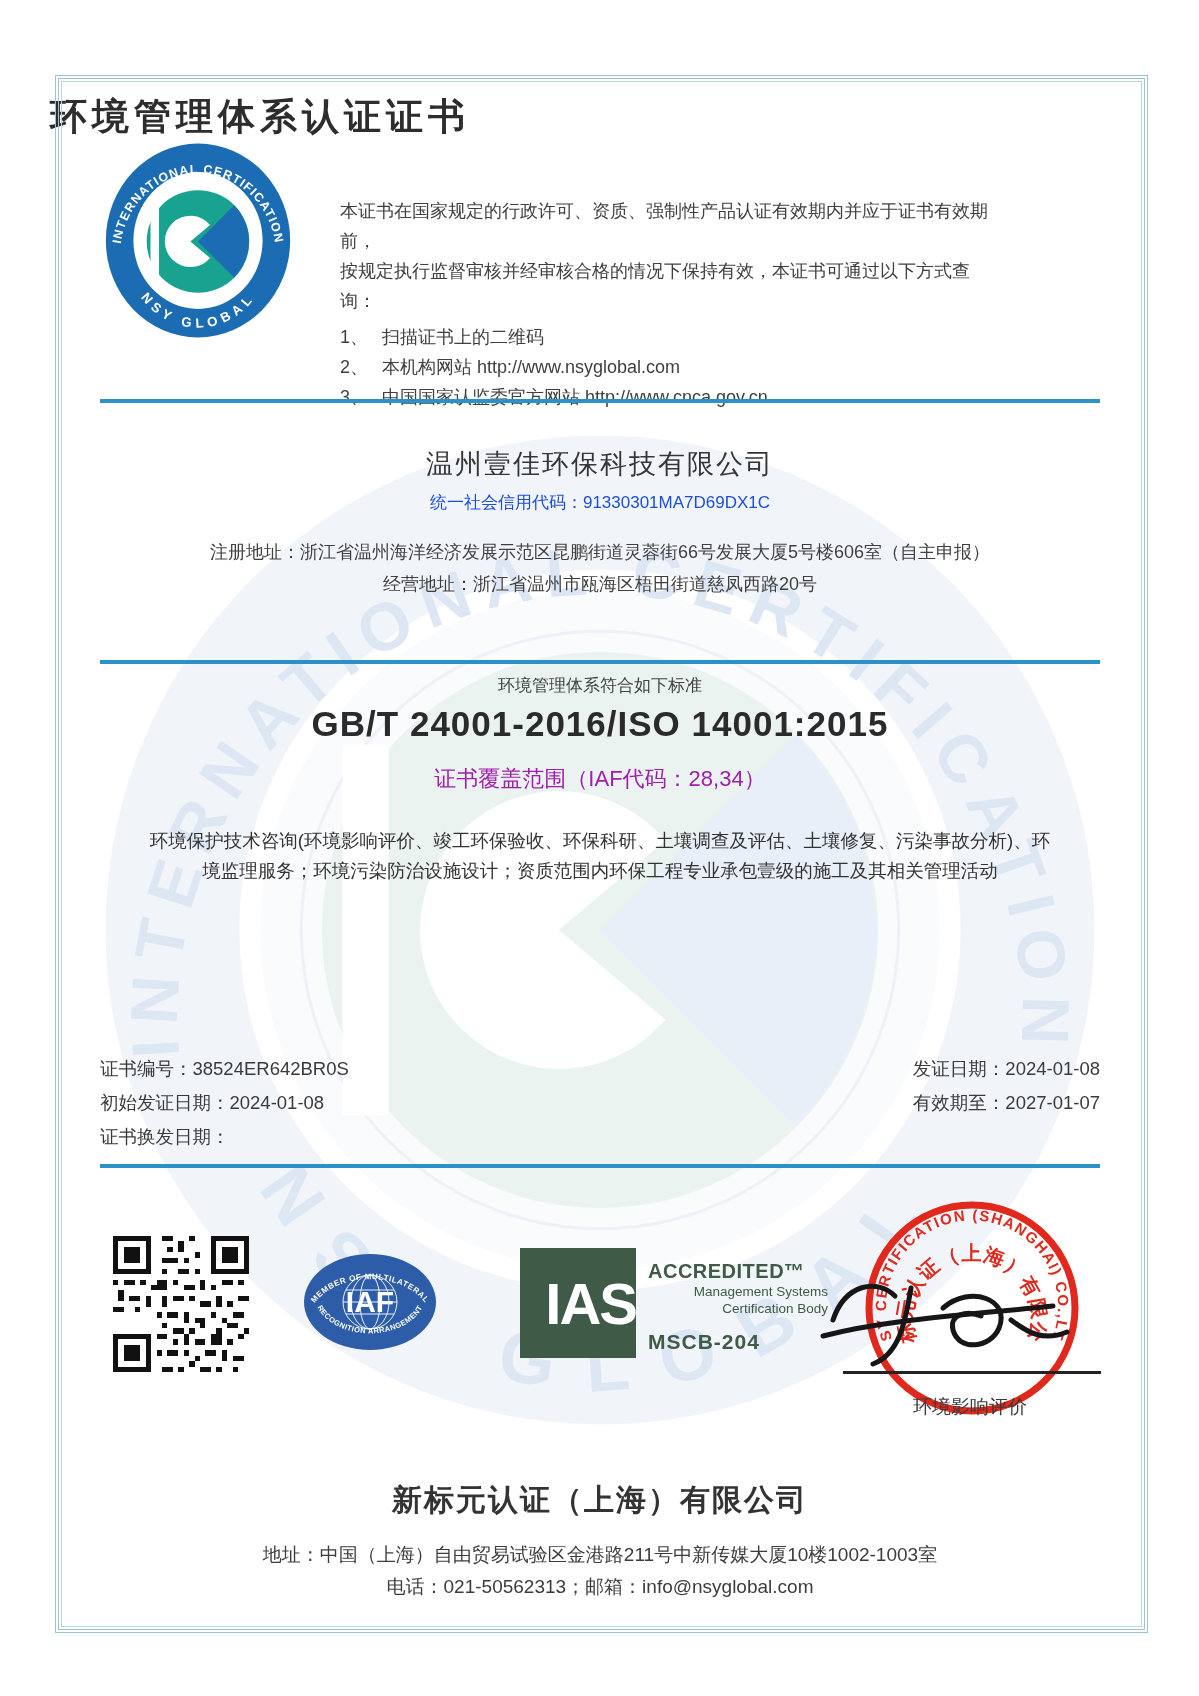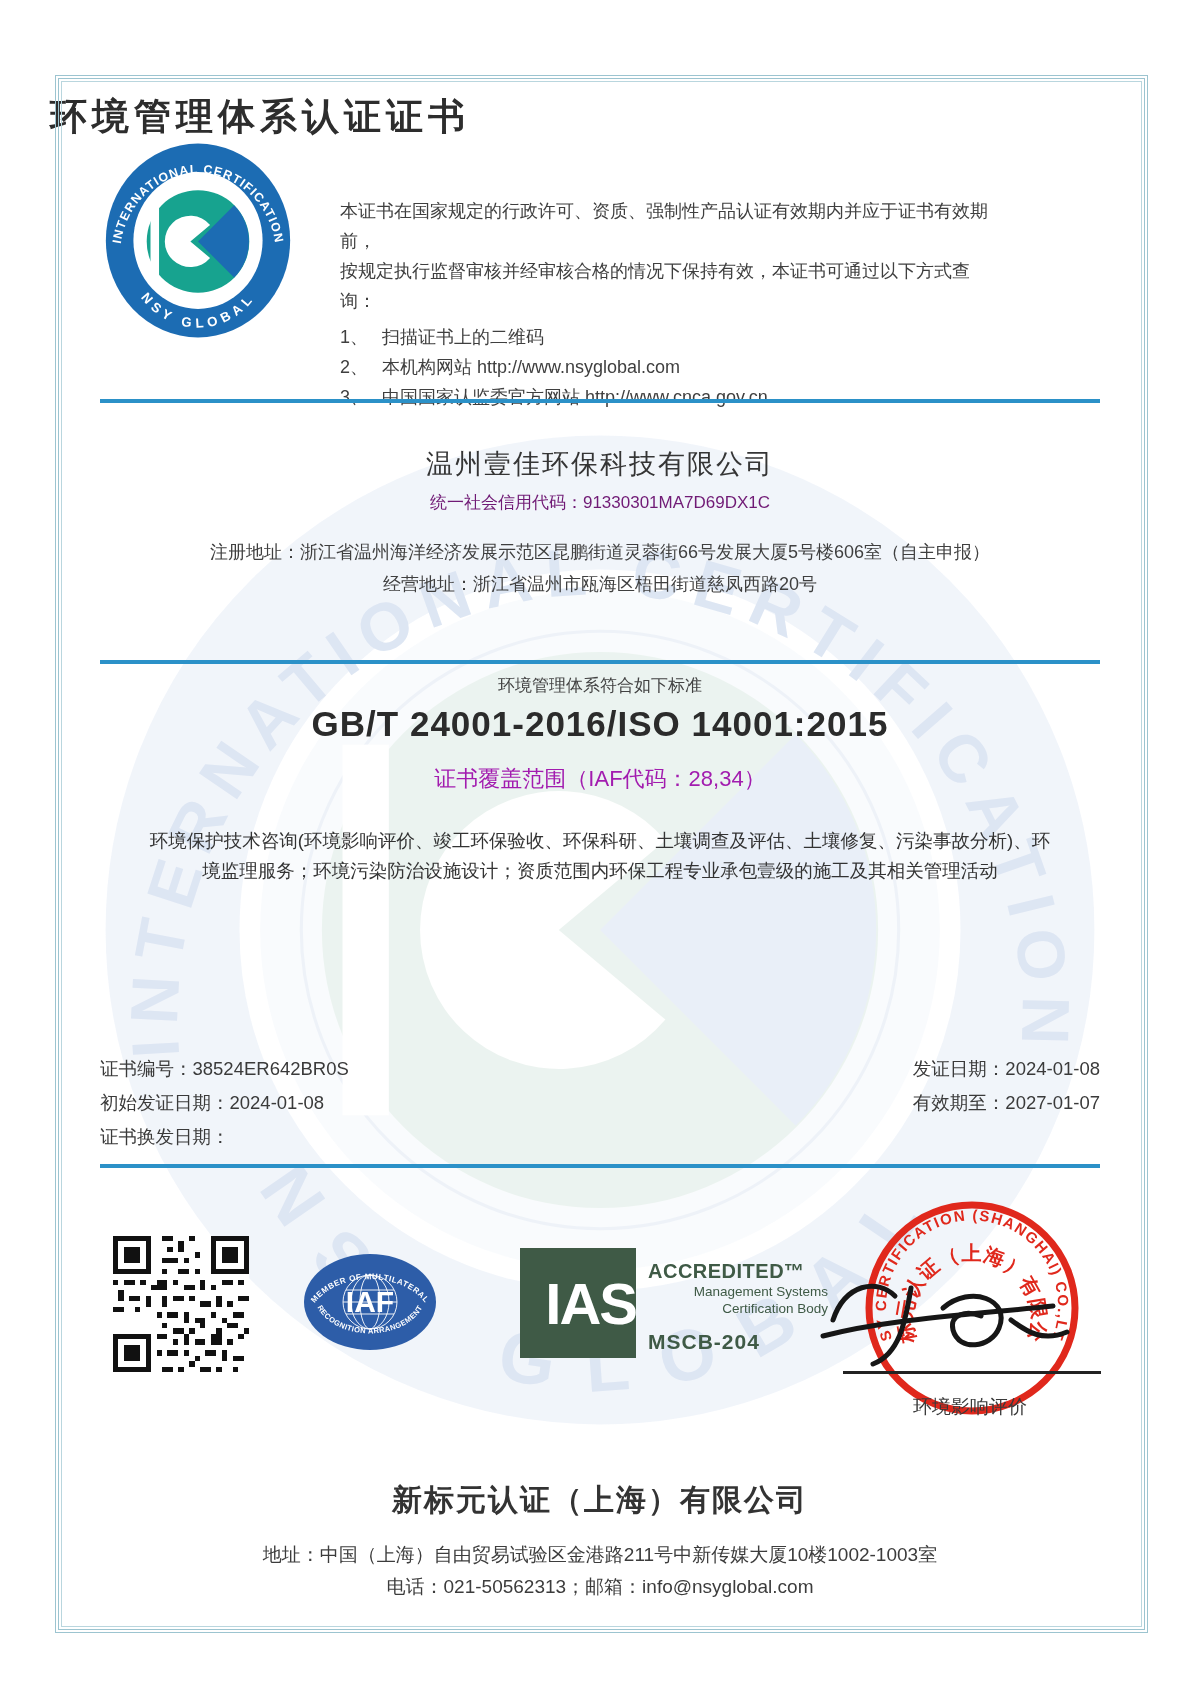--- a/index.html
+++ b/index.html
@@ -25,21 +25,21 @@
     letter-spacing:5px; color:#2d2d2d; z-index:2; }
   .intro { left:340px; top:196px; width:655px; font-size:18px; line-height:30px; color:#3f3f3f; z-index:2; }
   .intro .li { margin-top:0; }
   .intro .num { display:inline-block; width:42px; }
   .intro .gap { height:6px; }
 
   .rule { left:100px; width:1000px; height:4px; background:#2b91c8; z-index:2; }
 
   .tiny-label { font-size:17px; color:#4a4a4a; z-index:2; }
   .company { top:446px; font-size:27px; font-weight:500; letter-spacing:2px; color:#353535; z-index:2; }
-  .credit  { top:491px; font-size:17px; color:#701a75; z-index:2; }
+  .credit  { top:491px; font-size:17px; color:#1d4ed8; z-index:2; }
   .addr1 { top:540px; font-size:18px; color:#3f3f3f; z-index:2; }
   .addr2 { top:572px; font-size:18px; color:#3f3f3f; z-index:2; }
 
   .std-intro { top:674px; font-size:17px; color:#424242; z-index:2; }
   .std-code  { top:704px; font-size:35px; font-weight:700; letter-spacing:1px; color:#2b2b2b; z-index:2; }
   .scope-label { top:764px; font-size:22px; color:#a21caf; z-index:2; }
   .scope { top:826px; font-size:18.5px; line-height:30px; color:#333; z-index:2; }
 
   .det { font-size:18.5px; color:#3a3a3a; z-index:2; }
   .det-l { left:100px; }

